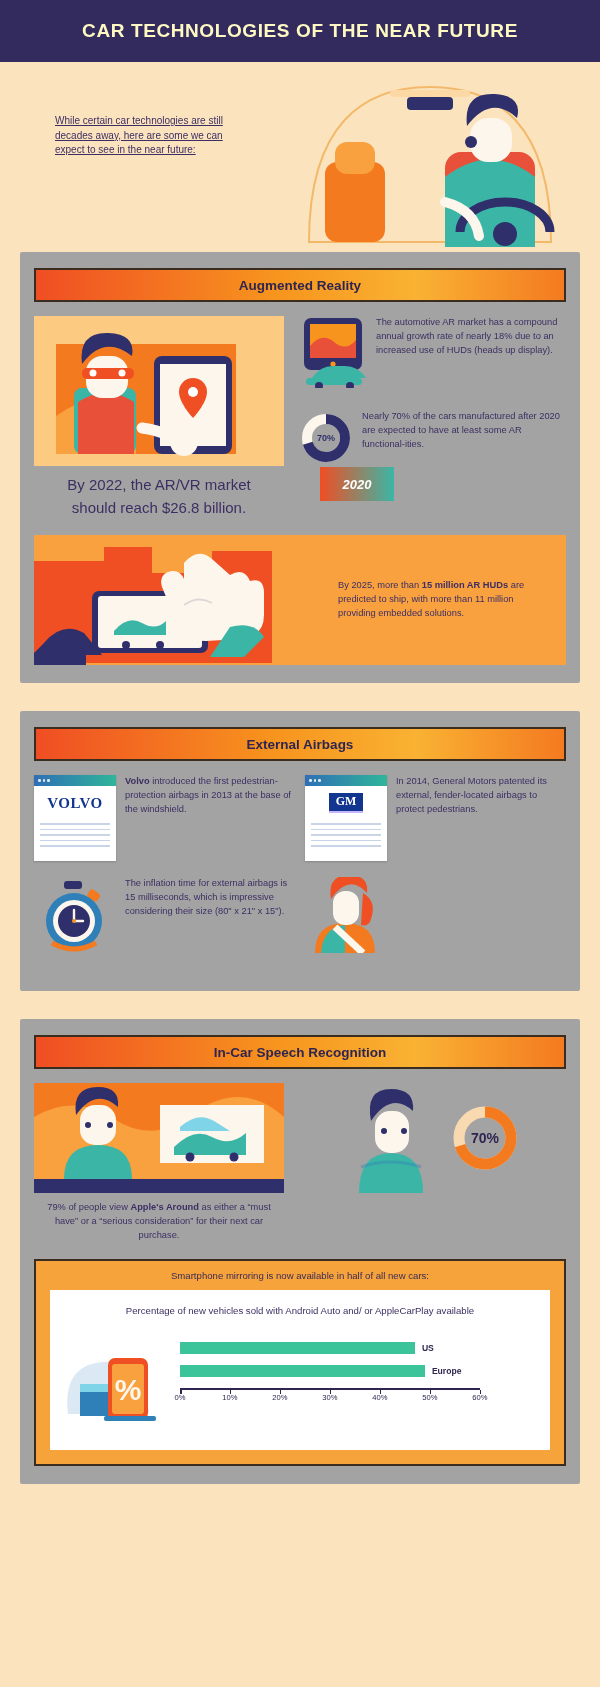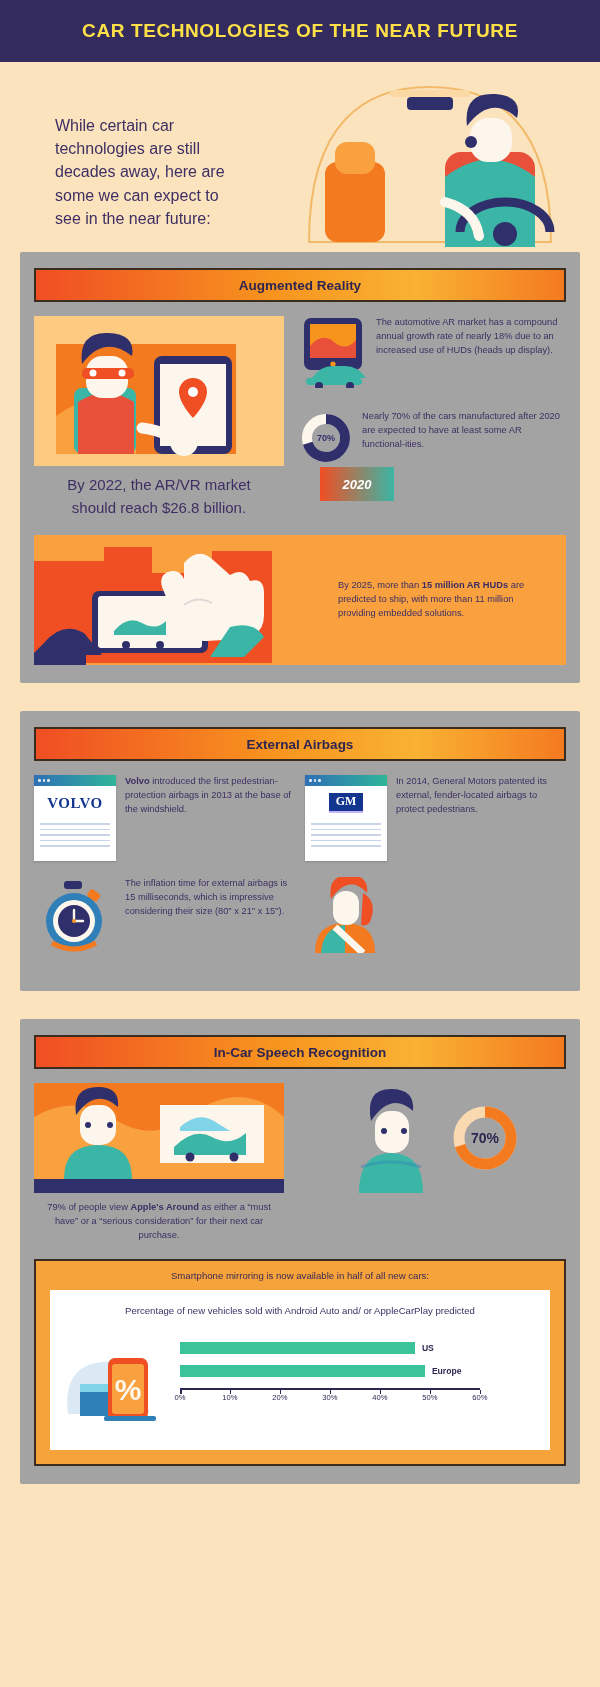--- a/index.html
+++ b/index.html
@@ -7,27 +7,27 @@
     width:600px; height:1687px;
     background:#fbe3bd;
     font-family:"Liberation Sans", sans-serif;
     color:#3d2f63;
     overflow:hidden;
     position:relative;
   }
   
   .top-bar { height:62px; background:#332a5e; display:flex; align-items:center; justify-content:center; }
   .top-bar h1 {
-    color:#fde047; font-size:19px; font-weight:bold; letter-spacing:.6px;text-align:right;
+    color:#fef9c3; font-size:19px; font-weight:bold; letter-spacing:.6px;text-align:right;
   }
   
   .intro { position:relative; height:190px; }
   .intro-text {
     position:absolute; left:55px; top:52px; width:175px;
-    font-size:16px; line-height:1.45; color:#3d2f63;
+    font-size:10px; line-height:1.45; color:#3d2f63;text-decoration:underline;
   }
   .hero { position:absolute; right:35px; top:20px; width:270px; height:165px; }
   
   .section {
     margin:0 20px 28px 20px; background:#a3a3a3;
     padding:16px 14px 18px 14px; border-radius:2px;
   }
   .sec-head {
     height:34px; border:2px solid #3a2c1e;
     background:linear-gradient(90deg,#f04e23 0%, #f7941e 45%, #f9b233 72%, #f47a20 100%);
@@ -336,21 +336,21 @@
           </svg>
           <div style="position:absolute;left:0;top:0;width:72px;height:72px;display:flex;align-items:center;justify-content:center;font-size:14px;font-weight:bold;color:#2f2550;">70%</div>
         </div>
       </div>
     </div>
   </div>
 
   <div class="chart-card">
     <div class="chart-banner">Smartphone mirroring is now available in half of all new cars:</div>
     <div class="chart-inner">
-      <div class="chart-title">Percentage of new vehicles sold with Android Auto and/ or AppleCarPlay predicted</div>
+      <div class="chart-title">Percentage of new vehicles sold with Android Auto and/ or AppleCarPlay available</div>
       <div class="plot">
         <div class="plot-art">
           <svg viewBox="0 0 120 100" width="120" height="100">
             <path d="M8 86 q-6 -48 34 -52 q30 -4 22 18 q-8 22 14 24 q14 2 10 10z" fill="#dbe9f5"></path>
             <rect x="20" y="62" width="30" height="26" fill="#2f80b9"></rect>
             <rect x="20" y="56" width="30" height="8" fill="#7fd4e8"></rect>
             <rect x="48" y="30" width="40" height="62" rx="7" fill="#f04e23"></rect>
             <rect x="52" y="36" width="32" height="50" rx="3" fill="#f9a03f"></rect>
             <text x="68" y="72" font-size="30" font-weight="bold" fill="#fdf6ec" text-anchor="middle" font-family="Liberation Sans, sans-serif">%</text>
             <rect x="44" y="88" width="52" height="5" rx="2" fill="#2f80b9"></rect>

